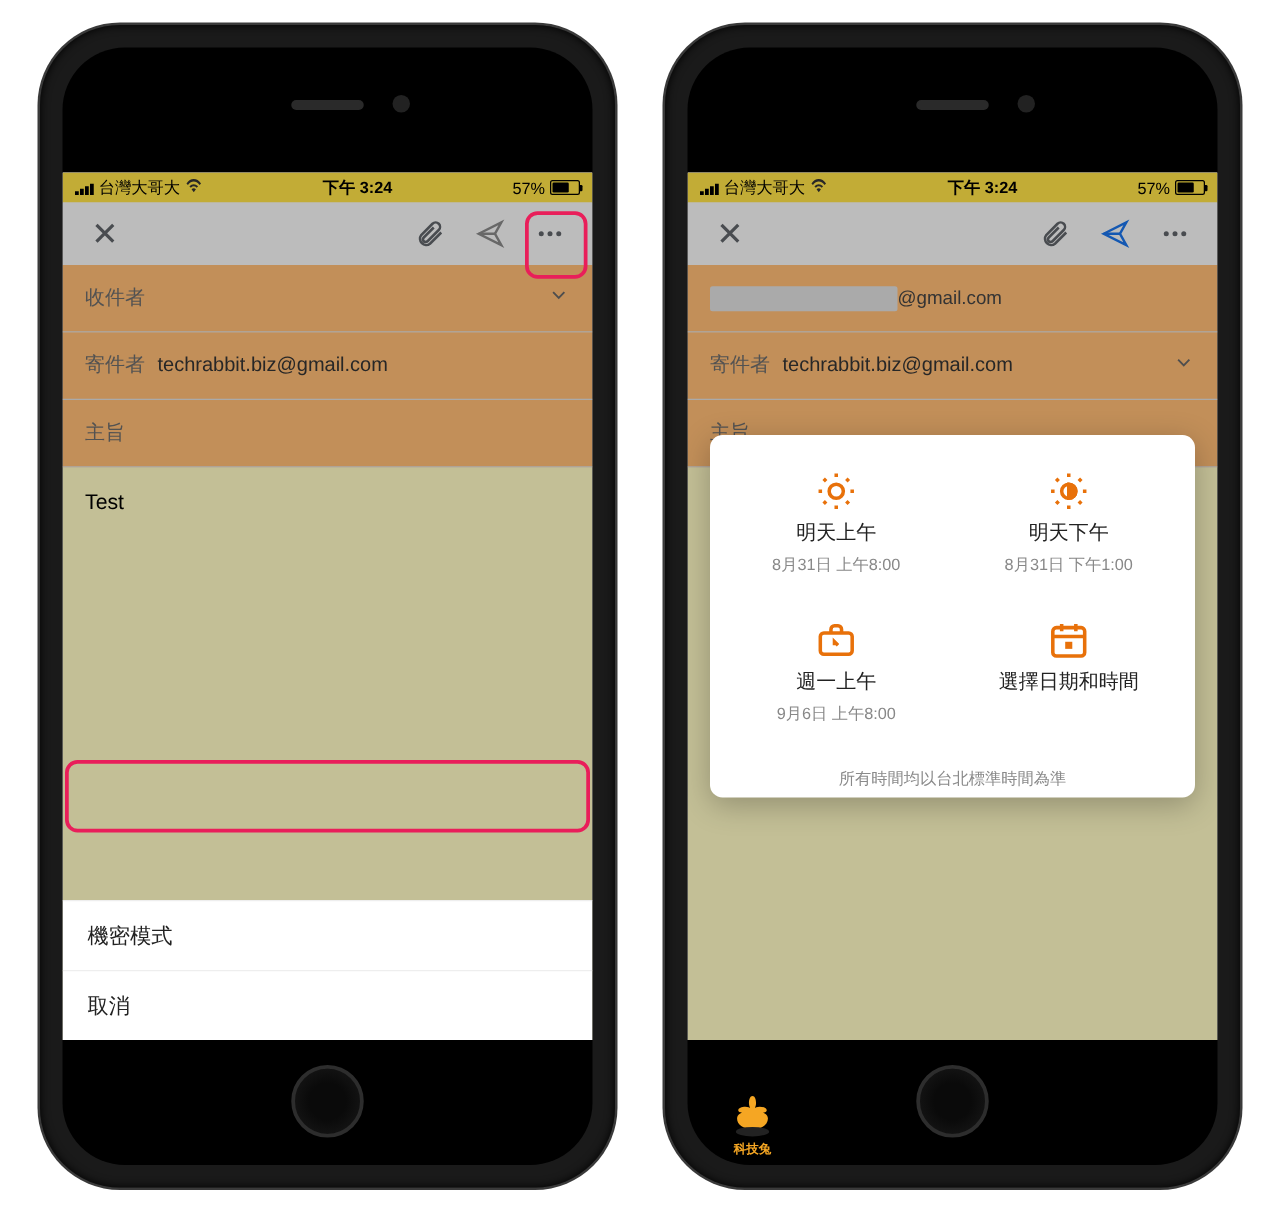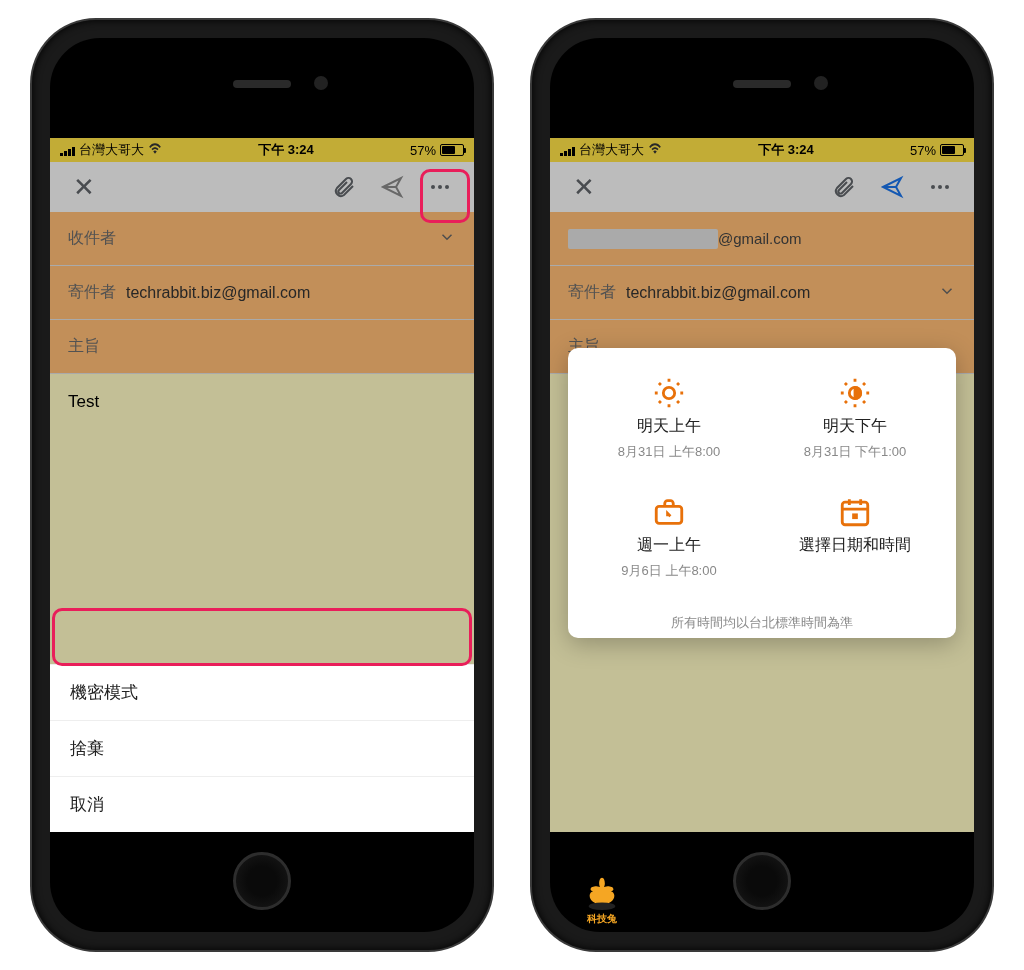--- a/index.html
+++ b/index.html
@@ -293,23 +293,20 @@
         </div>
       </div>
 
       <div class="dim-overlay"></div>
 
       <div class="highlight-red" style="top:31px; right:4px; width:50px; height:54px;"></div>
 
       <div class="action-sheet">
         <div class="action-item">
           <span>機密模式</span>
-        </div>
-        <div class="action-item">
-          <span>捨棄</span>
         </div>
         <div class="action-item">
           <span>取消</span>
         </div>
       </div>
 
       <div class="highlight-red" style="bottom:166px; left:2px; right:2px; height:58px;"></div>
     </div>
     <div class="home-btn"></div>
   </div>

